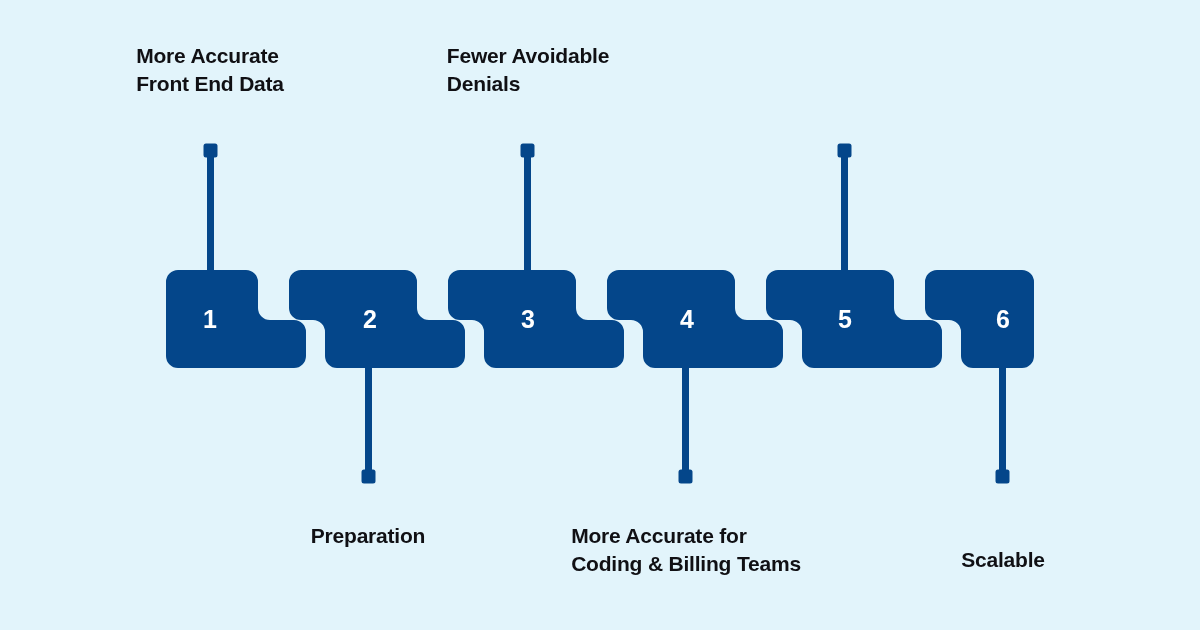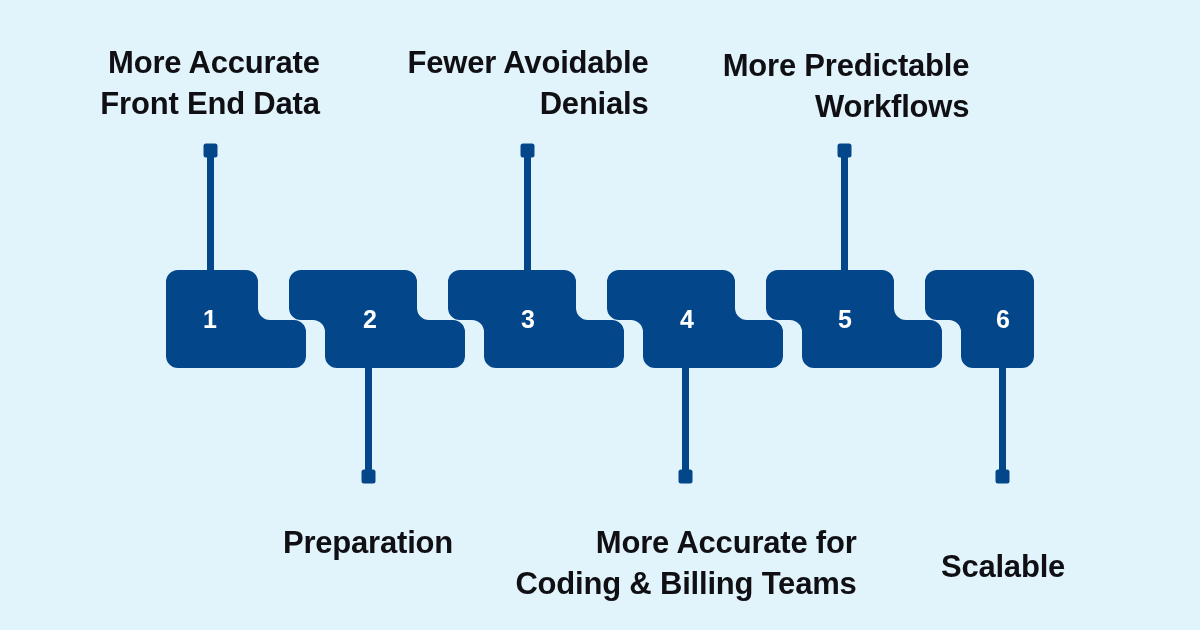--- a/index.html
+++ b/index.html
@@ -38,24 +38,24 @@
     color: #ffffff;
     text-align: center;
     width: 40px;
     line-height: 1;
     letter-spacing: 0.2px;
   }
 
   .caption {
     position: absolute;
     font-family: "Liberation Sans", sans-serif;
-    font-size: 31px;
+    font-size: 21px;
     font-weight: 700;
     color: #101014;
-    text-align: right;
+    text-align: left;
     line-height: 1.33;
     letter-spacing: -0.2px;
     white-space: nowrap;
   }
   .caption .cap-line {
     display: block;
   }
 </style>
 </head>
 <body>
@@ -163,24 +163,20 @@
   <div class="caption" style="left:210px; top:42px; transform:translateX(-50%);">
     <span class="cap-line">More Accurate</span>
     <span class="cap-line">Front End Data</span>
   </div>
 
   <div class="caption" style="left:528px; top:42px; transform:translateX(-50%);">
     <span class="cap-line">Fewer Avoidable</span>
     <span class="cap-line">Denials</span>
   </div>
 
-  <div class="caption" style="left:846px; top:45px; transform:translateX(-50%);">
-    <span class="cap-line">More Predictable</span>
-    <span class="cap-line">Workflows</span>
-  </div>
 
   <div class="caption" style="left:368px; top:522px; transform:translateX(-50%);">
     <span class="cap-line">Preparation</span>
   </div>
 
   <div class="caption" style="left:686px; top:522px; transform:translateX(-50%);">
     <span class="cap-line">More Accurate for</span>
     <span class="cap-line">Coding &amp; Billing Teams</span>
   </div>
 

